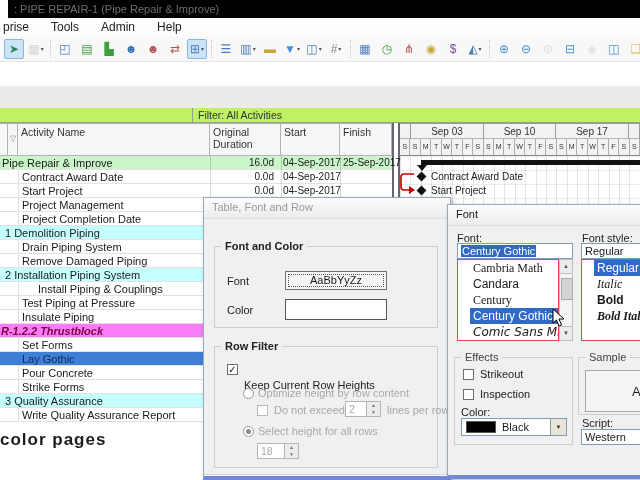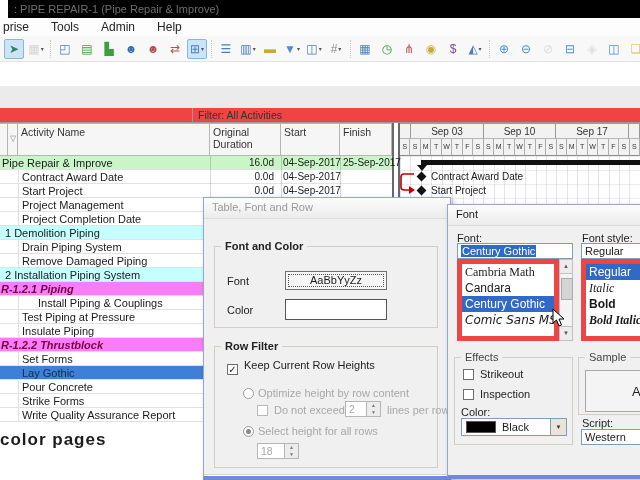--- a/index.html
+++ b/index.html
@@ -15,21 +15,21 @@
            border-bottom:1px solid #e2e2e2;display:flex;align-items:center;padding-left:3px;box-sizing:border-box;}
   .ticon{height:18px;min-width:18px;display:flex;align-items:center;justify-content:center;
          margin:0 1px;border:1px solid transparent;border-radius:2px;}
   .ticon.hl{background:#cde4f7;border-color:#86b6e2;}
   .tglyph{font-size:12px;line-height:12px;}
   .tcaret{font-size:6px;color:#555;margin-left:1px;}
   .tsep{width:6px;height:18px;border-left:1px dotted #c6c6c6;margin:0 3px;}
   .band-white{position:absolute;left:0;top:62px;width:640px;height:24px;background:#ffffff;}
   .band-gray{position:absolute;left:0;top:86px;width:640px;height:22px;background:#ebebeb;
              border-bottom:1px solid #cfcfcf;}
-  .filterbar{position:absolute;left:0;top:108px;width:640px;height:15px;background:#ef4444;
+  .filterbar{position:absolute;left:0;top:108px;width:640px;height:15px;background:#bef264;
              border-bottom:1px solid #9a9a9a;box-sizing:border-box;font-size:10.5px;color:#333;}
   .filterlabel{position:absolute;left:192px;top:0;bottom:0;border-left:1px solid #9a9a9a;
                padding:1px 0 0 5px;}
   
   .hdr{position:absolute;top:123px;height:33px;background:#f6f6f6;border-right:1px solid #b5b5b5;
        border-bottom:1px solid #b5b5b5;box-sizing:border-box;font-size:10.5px;color:#333;
        padding:2px 3px;overflow:hidden;}
   .hdr-top{border-top:1px solid #b5b5b5;}
   .funnel{position:absolute;left:2px;top:10px;font-size:8px;color:#888;}
   
@@ -94,21 +94,21 @@
   .rb{position:absolute;width:11px;height:11px;border:1px solid #9a9a9a;border-radius:50%;background:#fff;box-sizing:border-box;}
   .rb.sel::after{content:"";position:absolute;left:2px;top:2px;width:5px;height:5px;border-radius:50%;background:#8a8a8a;}
   .spin{position:absolute;display:flex;border:1px solid #b5b5b5;background:#fff;box-sizing:border-box;height:16px;}
   .spin .val{flex:1;font-size:10.5px;color:#a8a8a8;padding:1px 3px;}
   .spin .btns{width:13px;display:flex;flex-direction:column;border-left:1px solid #b5b5b5;background:#ececec;}
   .spin .btns span{flex:1;font-size:5px;line-height:7px;text-align:center;color:#777;}
   .hsep{position:absolute;left:0;right:0;height:0;border-top:1px solid #d6d6d6;border-bottom:1px solid #fff;}
   .input{position:absolute;background:#fff;border:1px solid #7f9db9;box-sizing:border-box;height:16px;
          font-size:11px;padding:1px 3px;white-space:nowrap;overflow:hidden;}
   .hltext{background:var(--accent-selection);color:#fff;padding:0 1px;}
-  .listbox{position:absolute;background:#fff;border:5px solid #ef4444;box-sizing:border-box;overflow:hidden;}
+  .listbox{position:absolute;background:#fff;border:1px solid #ef4444;box-sizing:border-box;overflow:hidden;padding-left:12px;}
   .fitem{height:16px;line-height:16px;padding-left:3px;font-size:12px;white-space:nowrap;}
   .fitem.sel{background:var(--accent-selection);color:#fff;}
   .fserif{font-family:"Liberation Serif",serif;}
   .fcomic{font-family:"DejaVu Sans",sans-serif;font-style:italic;}
   .sitem-it{font-style:italic;font-family:"Liberation Serif",serif;}
   .sitem-bd{font-weight:bold;}
   .sitem-bi{font-weight:bold;font-style:italic;font-family:"Liberation Serif",serif;}
   .sbar{position:absolute;width:14px;background:#f4f4f4;border:1px solid #c0c0c0;box-sizing:border-box;}
   .sbtn{position:absolute;left:0;width:12px;height:13px;background:#ececec;border-bottom:1px solid #c0c0c0;
         font-size:6px;text-align:center;line-height:12px;color:#555;}
@@ -276,23 +276,20 @@
     </div>
     <div class="trow activity">
       <span class="rlabel" style="left: 22px;">Drain Piping System</span>
     </div>
     <div class="trow activity">
       <span class="rlabel" style="left: 22px;">Remove Damaged Piping</span>
     </div>
     <div class="trow wbs">
       <span class="rlabel" style="left: 5px;">2  Installation Piping System</span>
     </div>
-    <div class="trow wbs2">
-      <span class="rlabel" style="left: 1px;">R-1.2.1  Piping</span>
-    </div>
     <div class="trow activity">
       <span class="rlabel" style="left: 38px;">Install Piping &amp; Couplings</span>
     </div>
     <div class="trow activity">
       <span class="rlabel" style="left: 22px;">Test Piping at Pressure</span>
     </div>
     <div class="trow activity">
       <span class="rlabel" style="left: 22px;">Insulate Piping</span>
     </div>
     <div class="trow wbs2">
@@ -302,20 +299,23 @@
       <span class="rlabel" style="left: 22px;">Set Forms</span>
     </div>
     <div class="trow selected">
       <span class="rlabel" style="left: 22px;">Lay Gothic</span>
     </div>
     <div class="trow activity">
       <span class="rlabel" style="left: 22px;">Pour Concrete</span>
     </div>
     <div class="trow activity">
       <span class="rlabel" style="left: 22px;">Strike Forms</span>
+    </div>
+    <div class="trow wbs">
+      <span class="rlabel" style="left: 5px;">3  Quality Assurance</span>
     </div>
     <div class="trow activity">
       <span class="rlabel" style="left: 22px;">Write Quality Assurance Report</span>
     </div>
   </div>
 <div class="coldividers">
   <i style="left:210px"></i>
     <i style="left:281px"></i>
     <i style="left:340px"></i>
 </div>
@@ -371,21 +371,21 @@
   <div class="group" style="left:10px;top:48px;width:224px;height:82px">
     <span class="legend">Font and Color</span>
     <span class="lbl" style="left:12px;top:28px">Font</span>
     <div class="btn-font" style="left:70px;top:24px;width:100px;height:17px">AaBbYyZz</div>
     <span class="lbl" style="left:12px;top:57px">Color</span>
     <div class="colorbox" style="left:70px;top:52px;width:100px;height:19px"></div>
   </div>
   <div class="group" style="left:10px;top:148px;width:224px;height:122px">
     <span class="legend">Row Filter</span>
     <span class="cb" style="left:12px;top:17px">✓</span>
-    <span class="lbl" style="left:29px;top:12px">Keep Current Row Heights</span>
+    <span class="lbl" style="left:29px;top:32px">Keep Current Row Heights</span>
     <span class="rb" style="left:28px;top:41px"></span>
     <span class="lbl dis" style="left:43px;top:40px">Optimize height by row content</span>
     <span class="cb dis" style="left:42px;top:58px"></span>
     <span class="lbl dis" style="left:59px;top:57px">Do not exceed</span>
     <span class="spin" style="left:130px;top:54px;width:36px">
       <span class="val">2</span>
       <span class="btns">
           <span>▲</span>
           <span>▼</span>
         </span>
@@ -408,20 +408,21 @@
 
 <div class="dlg" id="dlg-font">
   <div class="dlg-title">Font</div>
   <span class="lbl" style="left:9px;top:27px">Font:</span>
   <div class="input" style="left:9px;top:38px;width:116px">
     <span class="hltext">Century Gothic</span>
   </div>
   <div class="listbox" id="fontlist" style="left:9px;top:54px;width:102px;height:82px">
       <div class="fitem fserif">Cambria Math</div>
       <div class="fitem ">Candara</div>
+      <div class="fitem fserif">Century</div>
       <div class="fitem  sel">Century Gothic</div>
       <div class="fitem fcomic">Comic Sans MS</div>
     </div>
   <div class="sbar" style="left:111px;top:54px;height:82px">
     <span class="sbtn" style="top:0">▲</span>
     <span class="sthumb" style="top:18px"></span>
     <span class="sbtn" style="bottom:0;border-top:1px solid #c0c0c0;border-bottom:none">▼</span>
   </div>
   <span class="lbl" style="left:134px;top:27px">Font style:</span>
   <div class="input" style="left:133px;top:38px;width:80px">Regular</div>

